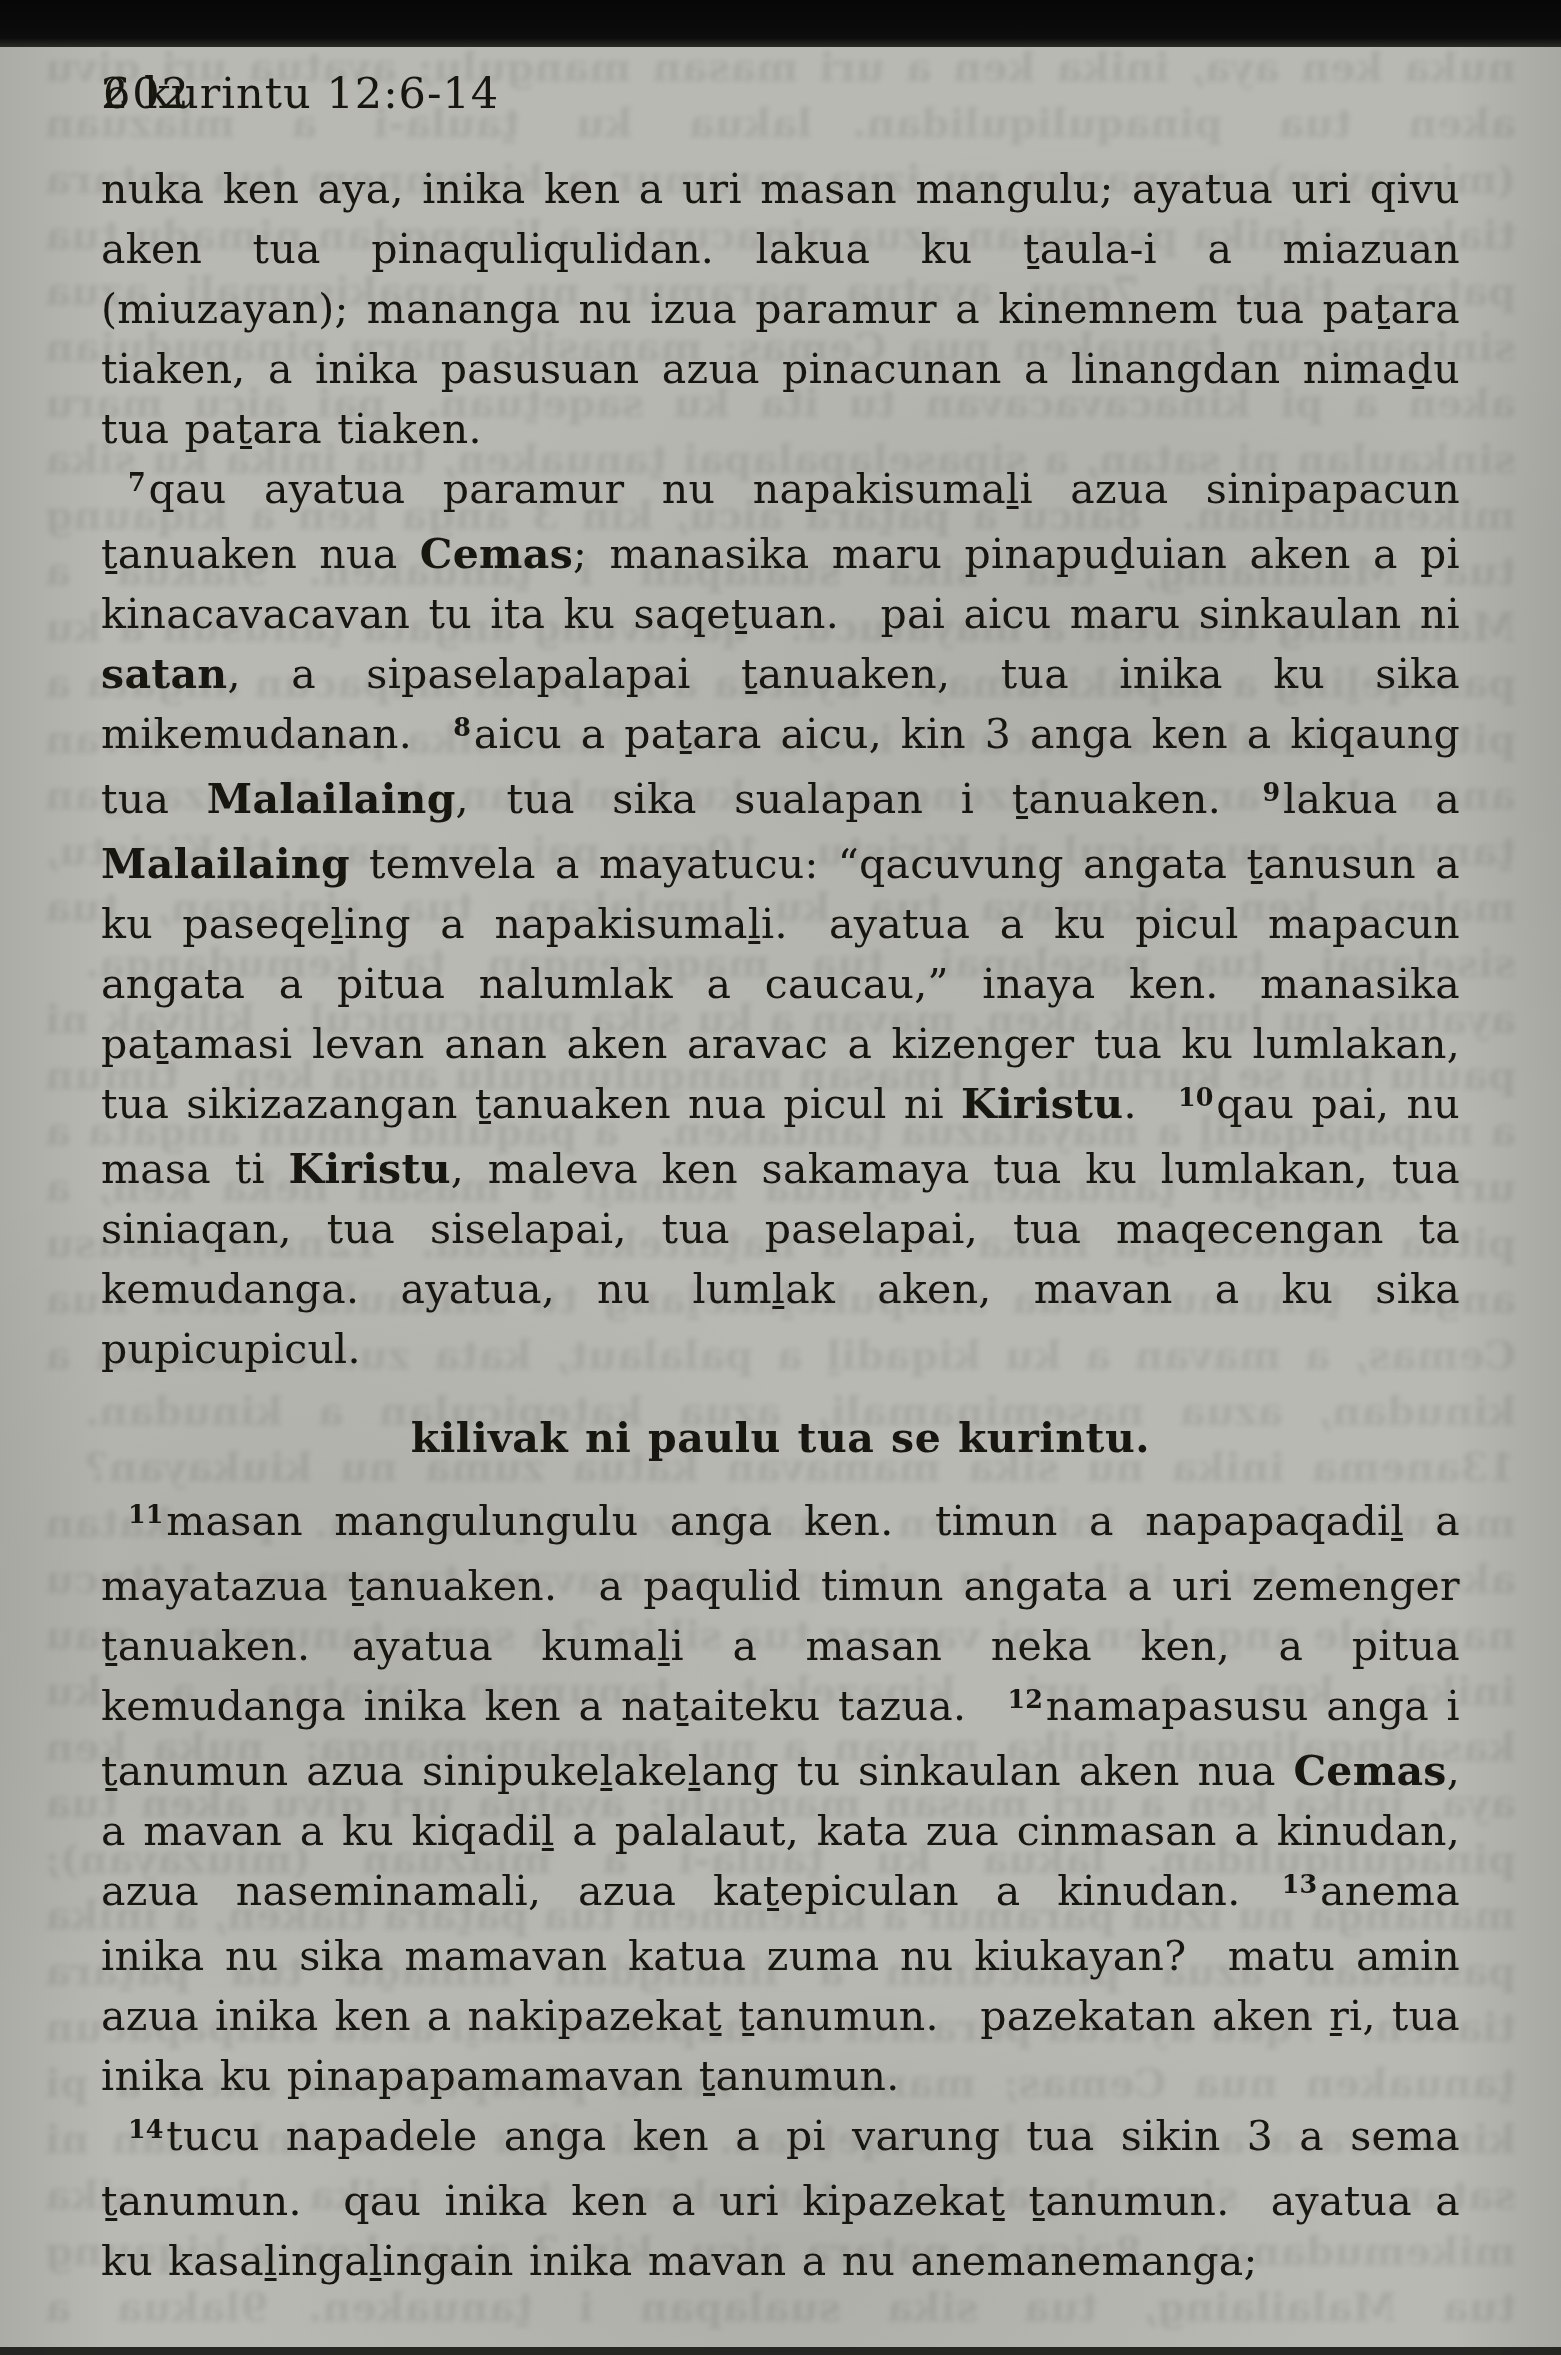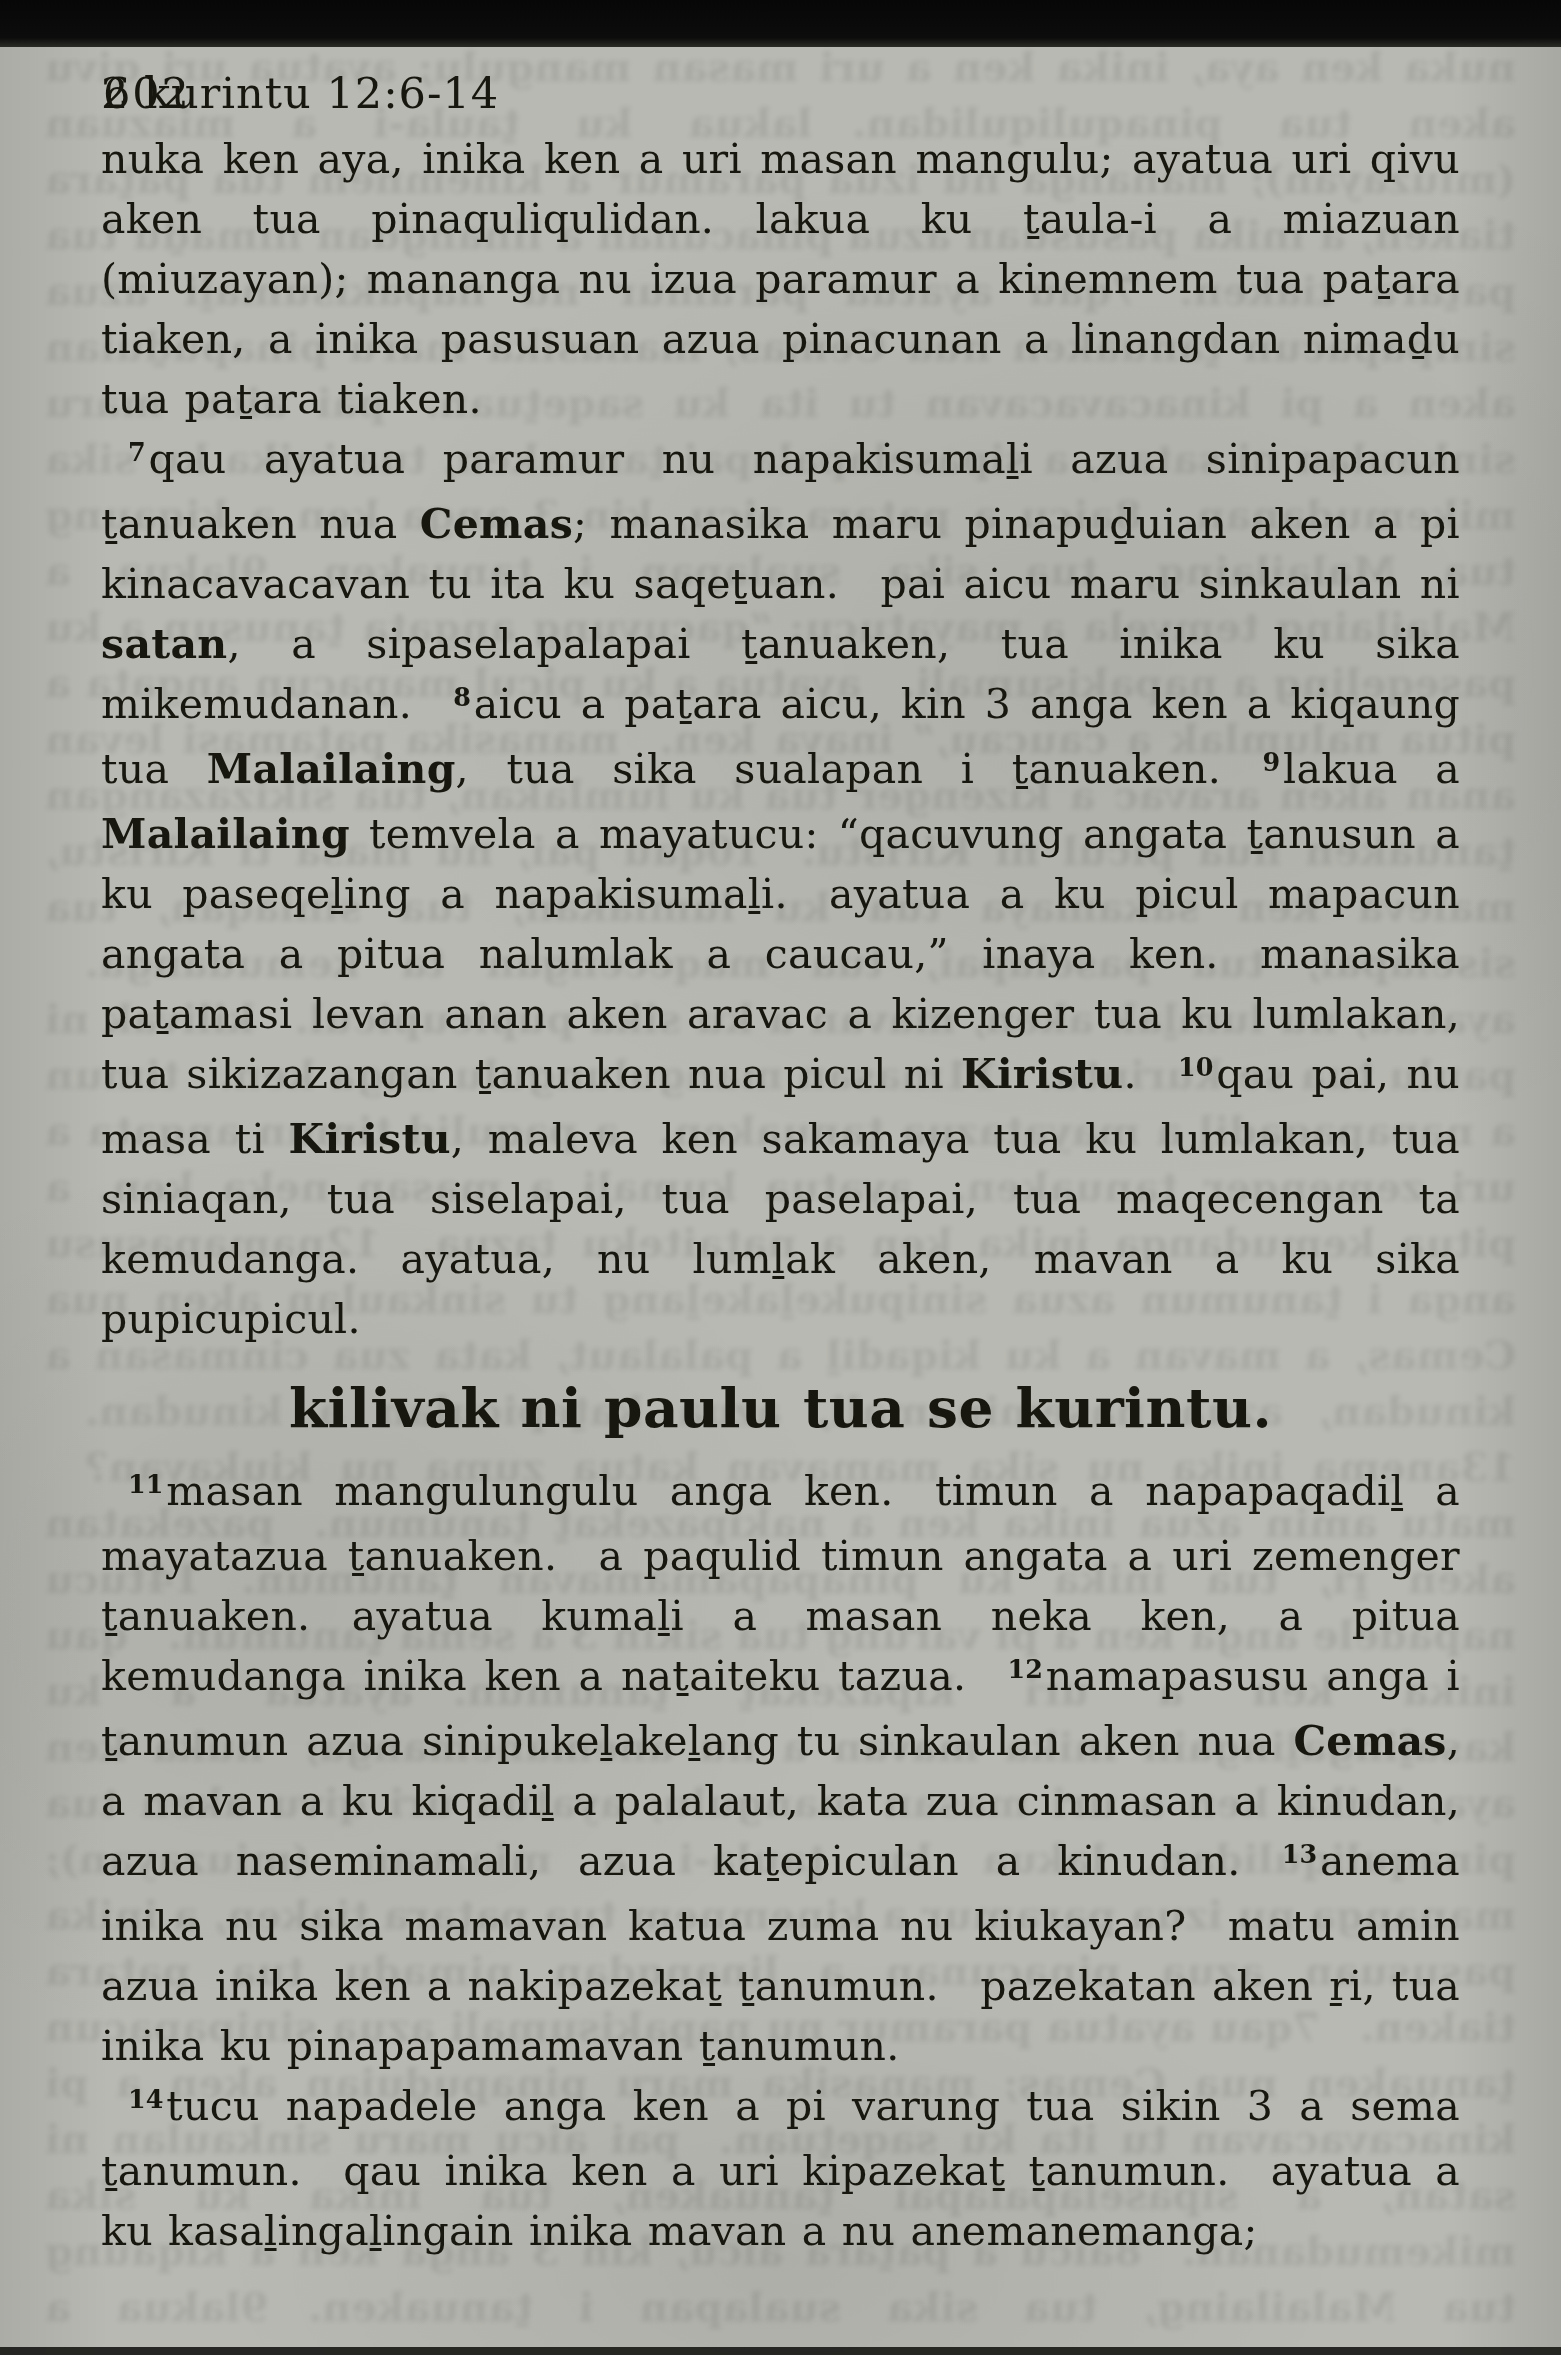--- a/index.html
+++ b/index.html
@@ -42,39 +42,39 @@
   .running-head {
     position:relative;
     margin-top:21.3px;
     height:60px;
     font-weight:normal;
     font-size:43px;
   }
   .page-number { position:absolute; left:1.9px; top:0; letter-spacing:1.9px; }
   .running-title { display:block; text-align:left; letter-spacing:1px; }
   .text-block {
-    margin-top:1px;
+    margin-top:31px;
     font-size:41px;
     line-height:60px;
     letter-spacing:0.3px;
     word-spacing:1.9px;
   }
   .para { text-align:justify; }
   .para.indent { text-indent:27px; }
   .verse-num {
     font-weight:bold;
     font-size:0.62em;
     vertical-align:baseline;
     position:relative; top:-0.48em;
     padding-right:2.9px;
     letter-spacing:0;
   }
   .bold { font-weight:bold; }
   .section-heading {
-    font-size:55px;
+    font-size:41px;
     font-weight:bold;
     text-align:center;
     margin:29px 0 23px 0;
     letter-spacing:0.5px;
   }
 </style>
 </head>
 <body>
 
 <div class="scan-band-top"></div>

